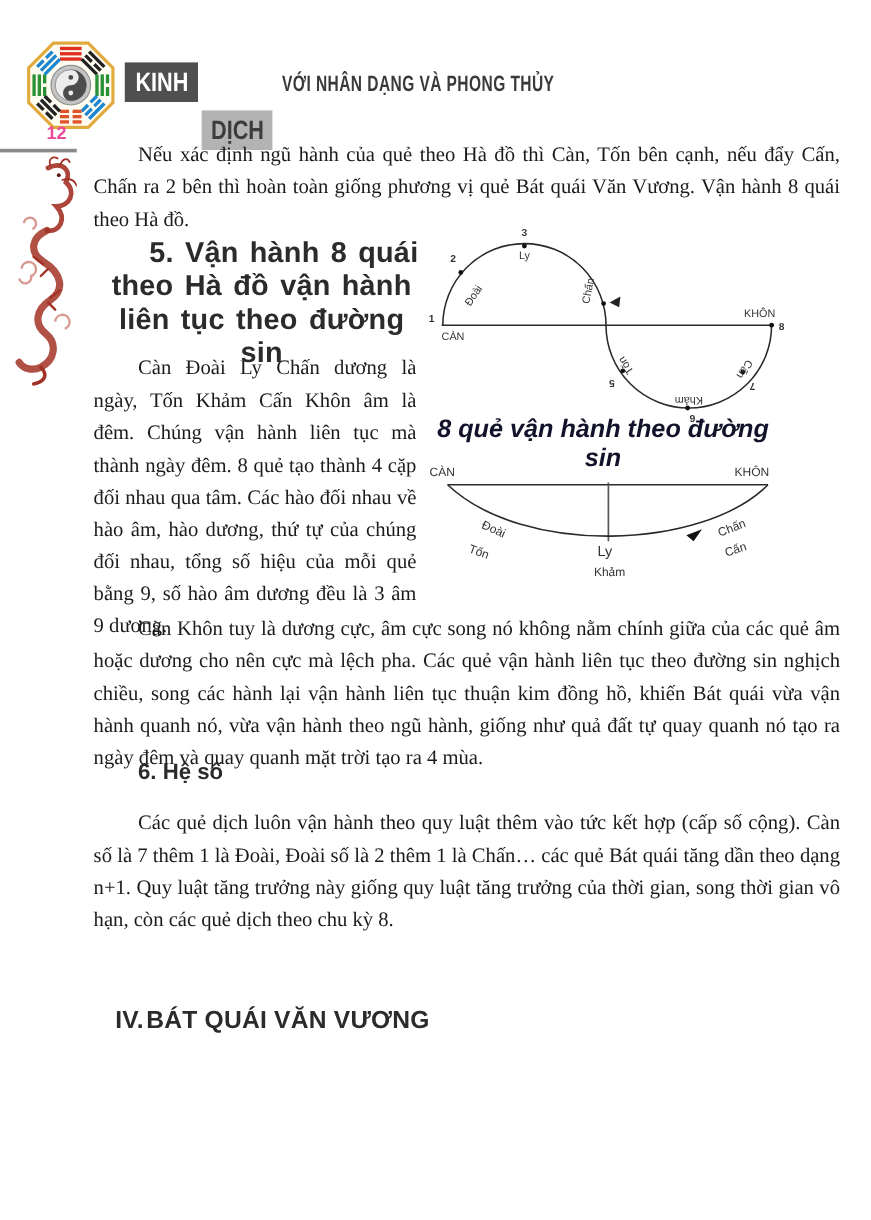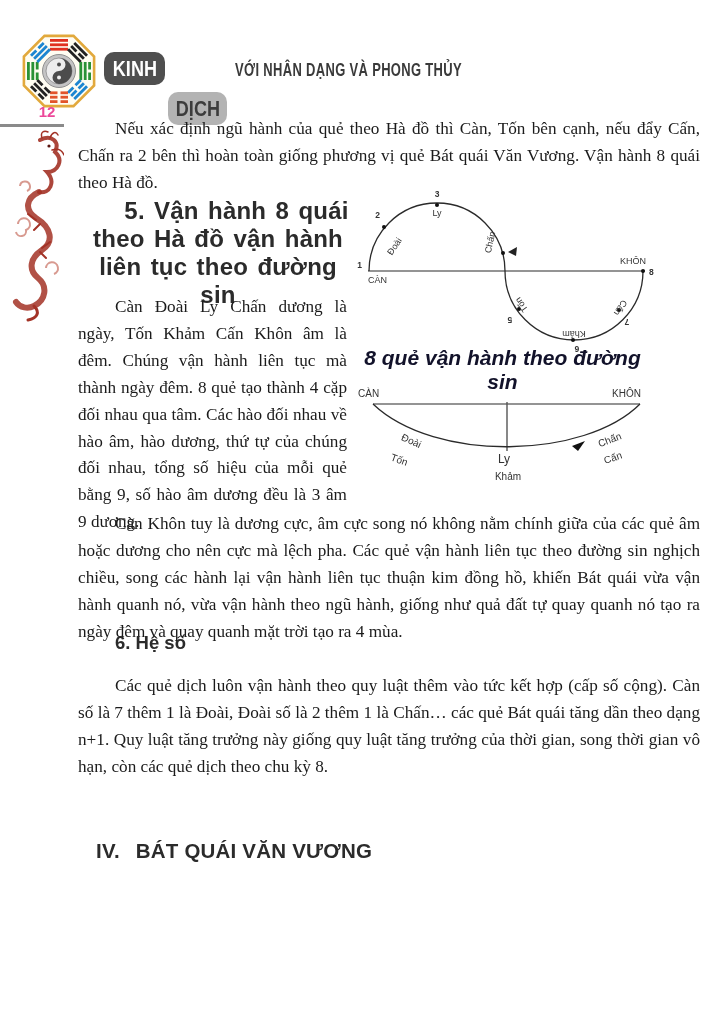--- a/index.html
+++ b/index.html
@@ -1,21 +1,21 @@
 <!DOCTYPE html>
 <html><head>
 <meta charset="utf-8">
 <style>
   html,body{margin:0;padding:0;background:#ffffff;}
   #page{position:relative;width:726px;height:1017px;background:#ffffff;overflow:hidden;
         font-family:"Liberation Serif",serif;}
 
   
   .logo-bagua{position:absolute;left:19px;top:31px;width:80px;height:80px;}
-  .logo-box{position:absolute;top:52px;height:33px;display:flex;align-items:center;justify-content:center;border-radius:10px;}
+  .logo-box{position:absolute;top:52px;height:33px;display:flex;align-items:center;justify-content:center;}
   .logo-box span{font-family:"Liberation Sans",sans-serif;font-weight:bold;font-size:22px;
                  transform:scaleX(.82);white-space:nowrap;}
   #kinh-box{left:104px;width:61px;background:#4f4f4f;}
   #kinh-box span{color:#ffffff;}
   #dich-box{left:168px;width:59px;background:#b3b3b3;margin-top:40px;}
   #dich-box span{color:#3c3c3c;}
   .tagline{position:absolute;left:235px;top:52px;height:33px;line-height:35px;
            font-family:"Liberation Sans",sans-serif;font-weight:bold;font-size:18.5px;
            color:#3a3a3a;text-transform:uppercase;white-space:nowrap;
            transform:scaleX(.70);transform-origin:left center;letter-spacing:.5px;}
@@ -33,21 +33,21 @@
   #p2{top:499px;}
   #s6p1{top:661px;}
   #s6p2{top:766px;text-align:left;}
   #s4p1{top:874px;}
 
   .h-sans{position:absolute;font-family:"Liberation Sans",sans-serif;font-weight:bold;color:#2b2b2b;}
   #h5{left:78px;top:197px;width:280px;font-size:24px;line-height:28px;
       text-indent:37px;word-spacing:2.5px;letter-spacing:.2px;text-align:center;}
   #h6{left:115px;top:632px;font-size:18.5px;}
   #h4{left:96px;top:839px;font-size:20.5px;letter-spacing:.2px;}
-  #h4 .sec-no{margin-right:16px;}
+  #h4 .sec-no{margin-right:2px;}
 
   #colp{top:282px;width:269px;}
 
   
   .fig{position:absolute;}
   #fig1{left:350px;top:185px;}
   #fig1cap{position:absolute;left:350px;top:346px;width:305px;text-align:center;
            font-family:"Liberation Sans",sans-serif;font-weight:bold;font-style:italic;
            font-size:21px;color:#12122a;}
   #fig2{left:350px;top:378px;}

